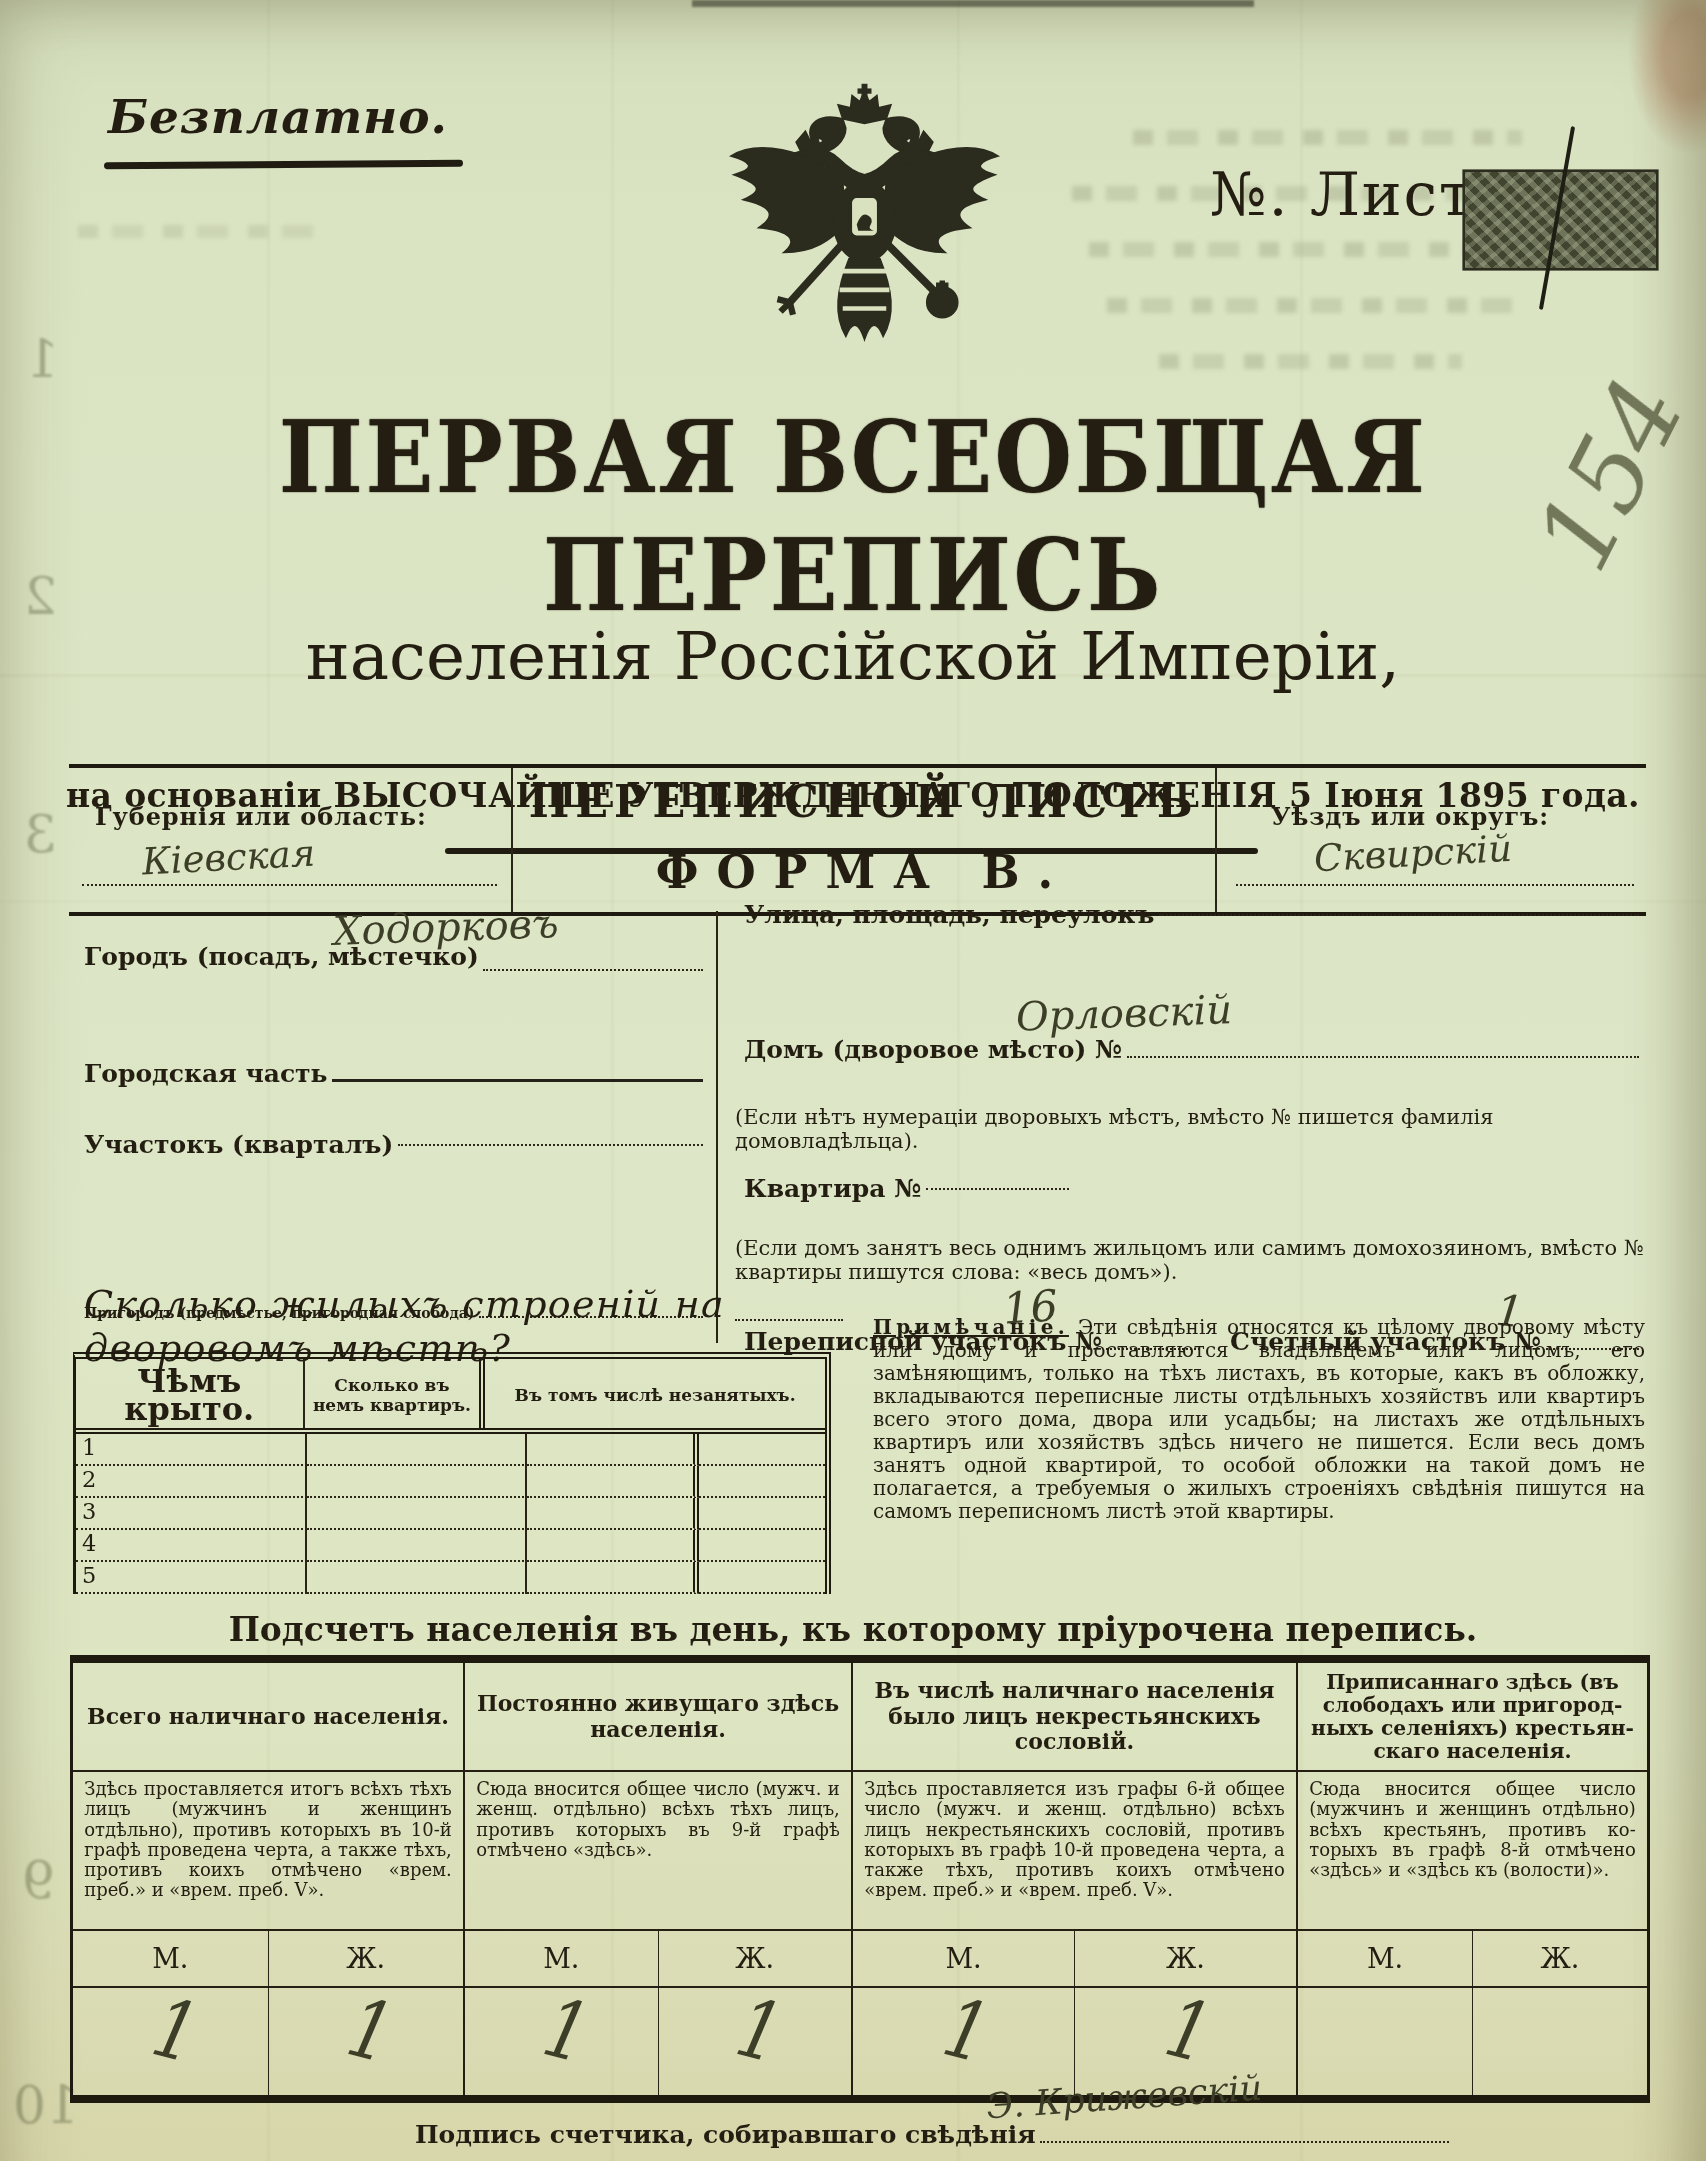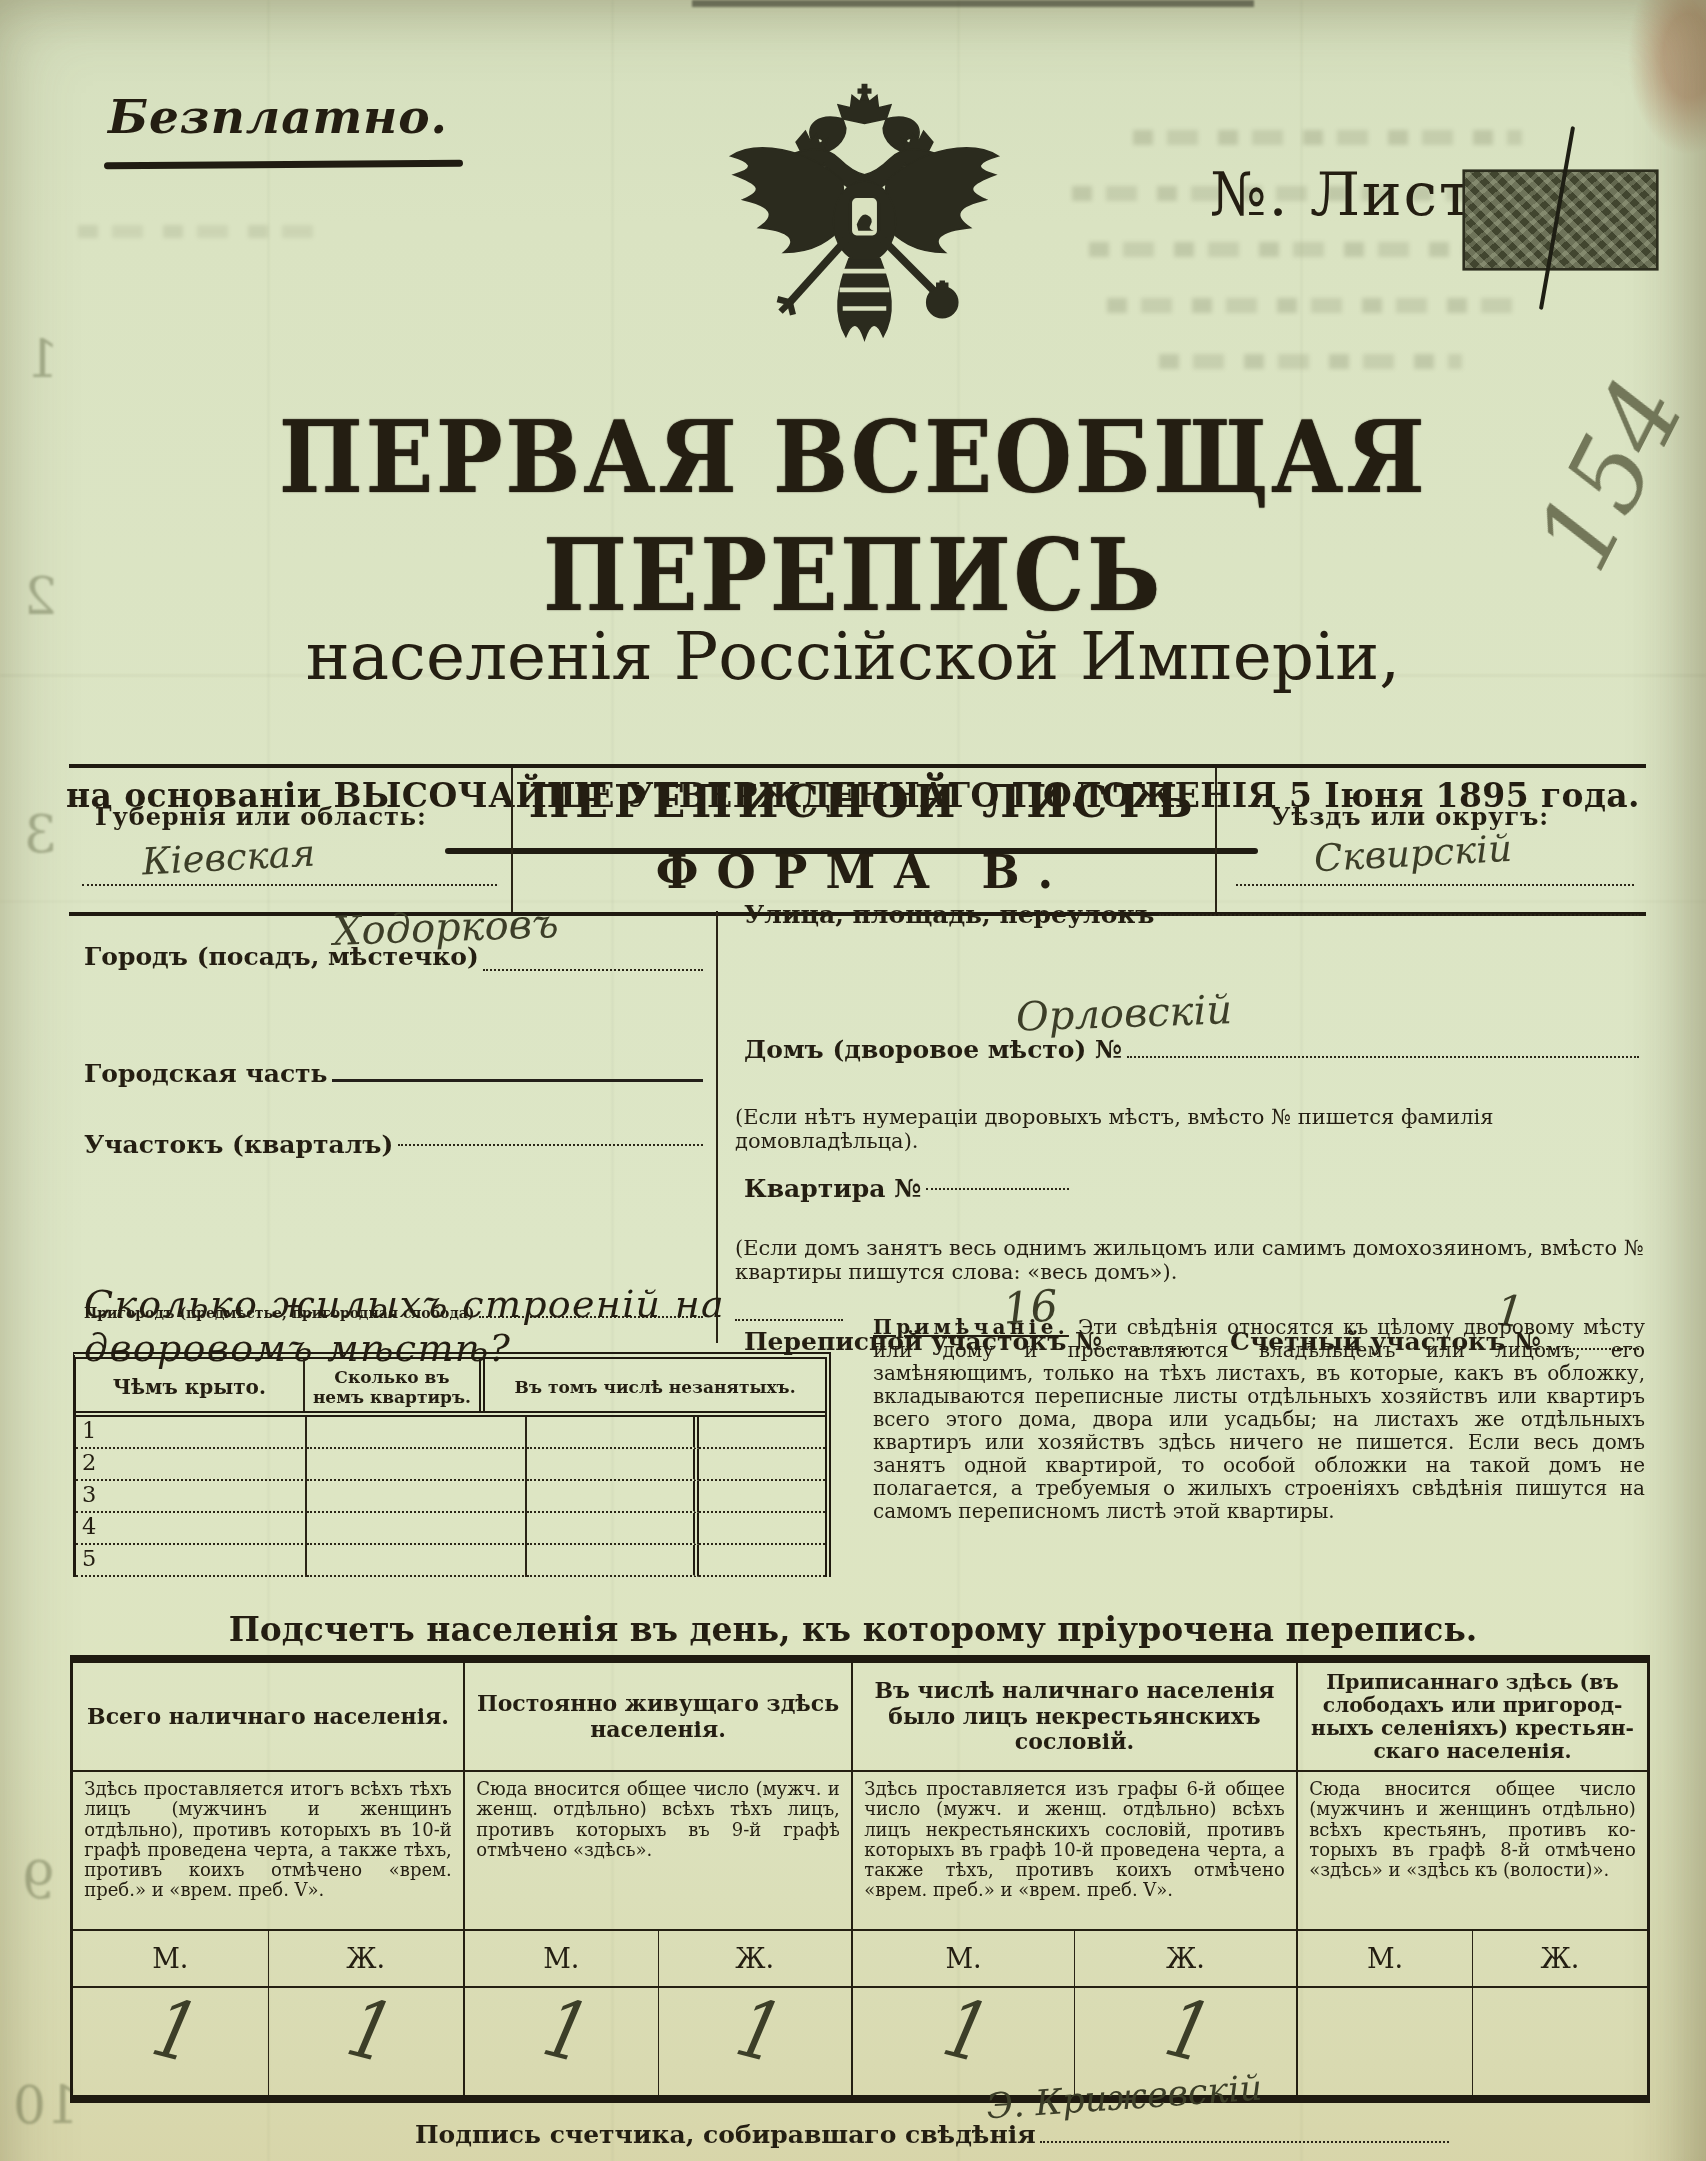--- a/index.html
+++ b/index.html
@@ -218,21 +218,21 @@
   <div class="abs hw" style="left:1003px;top:1282px;font-size:43px;transform:rotate(-4deg)">16</div>
   <div class="abs hw" style="left:1496px;top:1286px;font-size:43px;transform:rotate(6deg)">1</div>
 
   <div class="abs" style="left:84px;top:1282px;width:761px">
     <span class="question">Сколько жилыхъ строеній на дворовомъ мѣстѣ?</span>
   </div>
   <div class="abs" style="left:735px;top:1319px;width:108px;border-bottom:2.6px dotted #2a2517"></div>
 
   <div class="abs btable">
     <div class="hdr">
-      <div class="c2" style="font-size:20px;line-height:28.5px">Чѣмъ крыто.</div>
+      <div class="c2" style="font-size:32px;line-height:28.5px">Чѣмъ крыто.</div>
       <div class="c3" style="border-right:6px double #1f1a10">Сколько въ немъ квартиръ.</div>
       <div class="c4">Въ томъ числѣ незанятыхъ.</div>
     </div>
     <div class="row">
       <div class="c1"><span class="rownum">1</span></div>
       <div class="c2"></div>
         <div class="c3" style="border-right:6px double #1f1a10"></div>
         <div class="c4"></div>
     </div>
     <div class="row">

